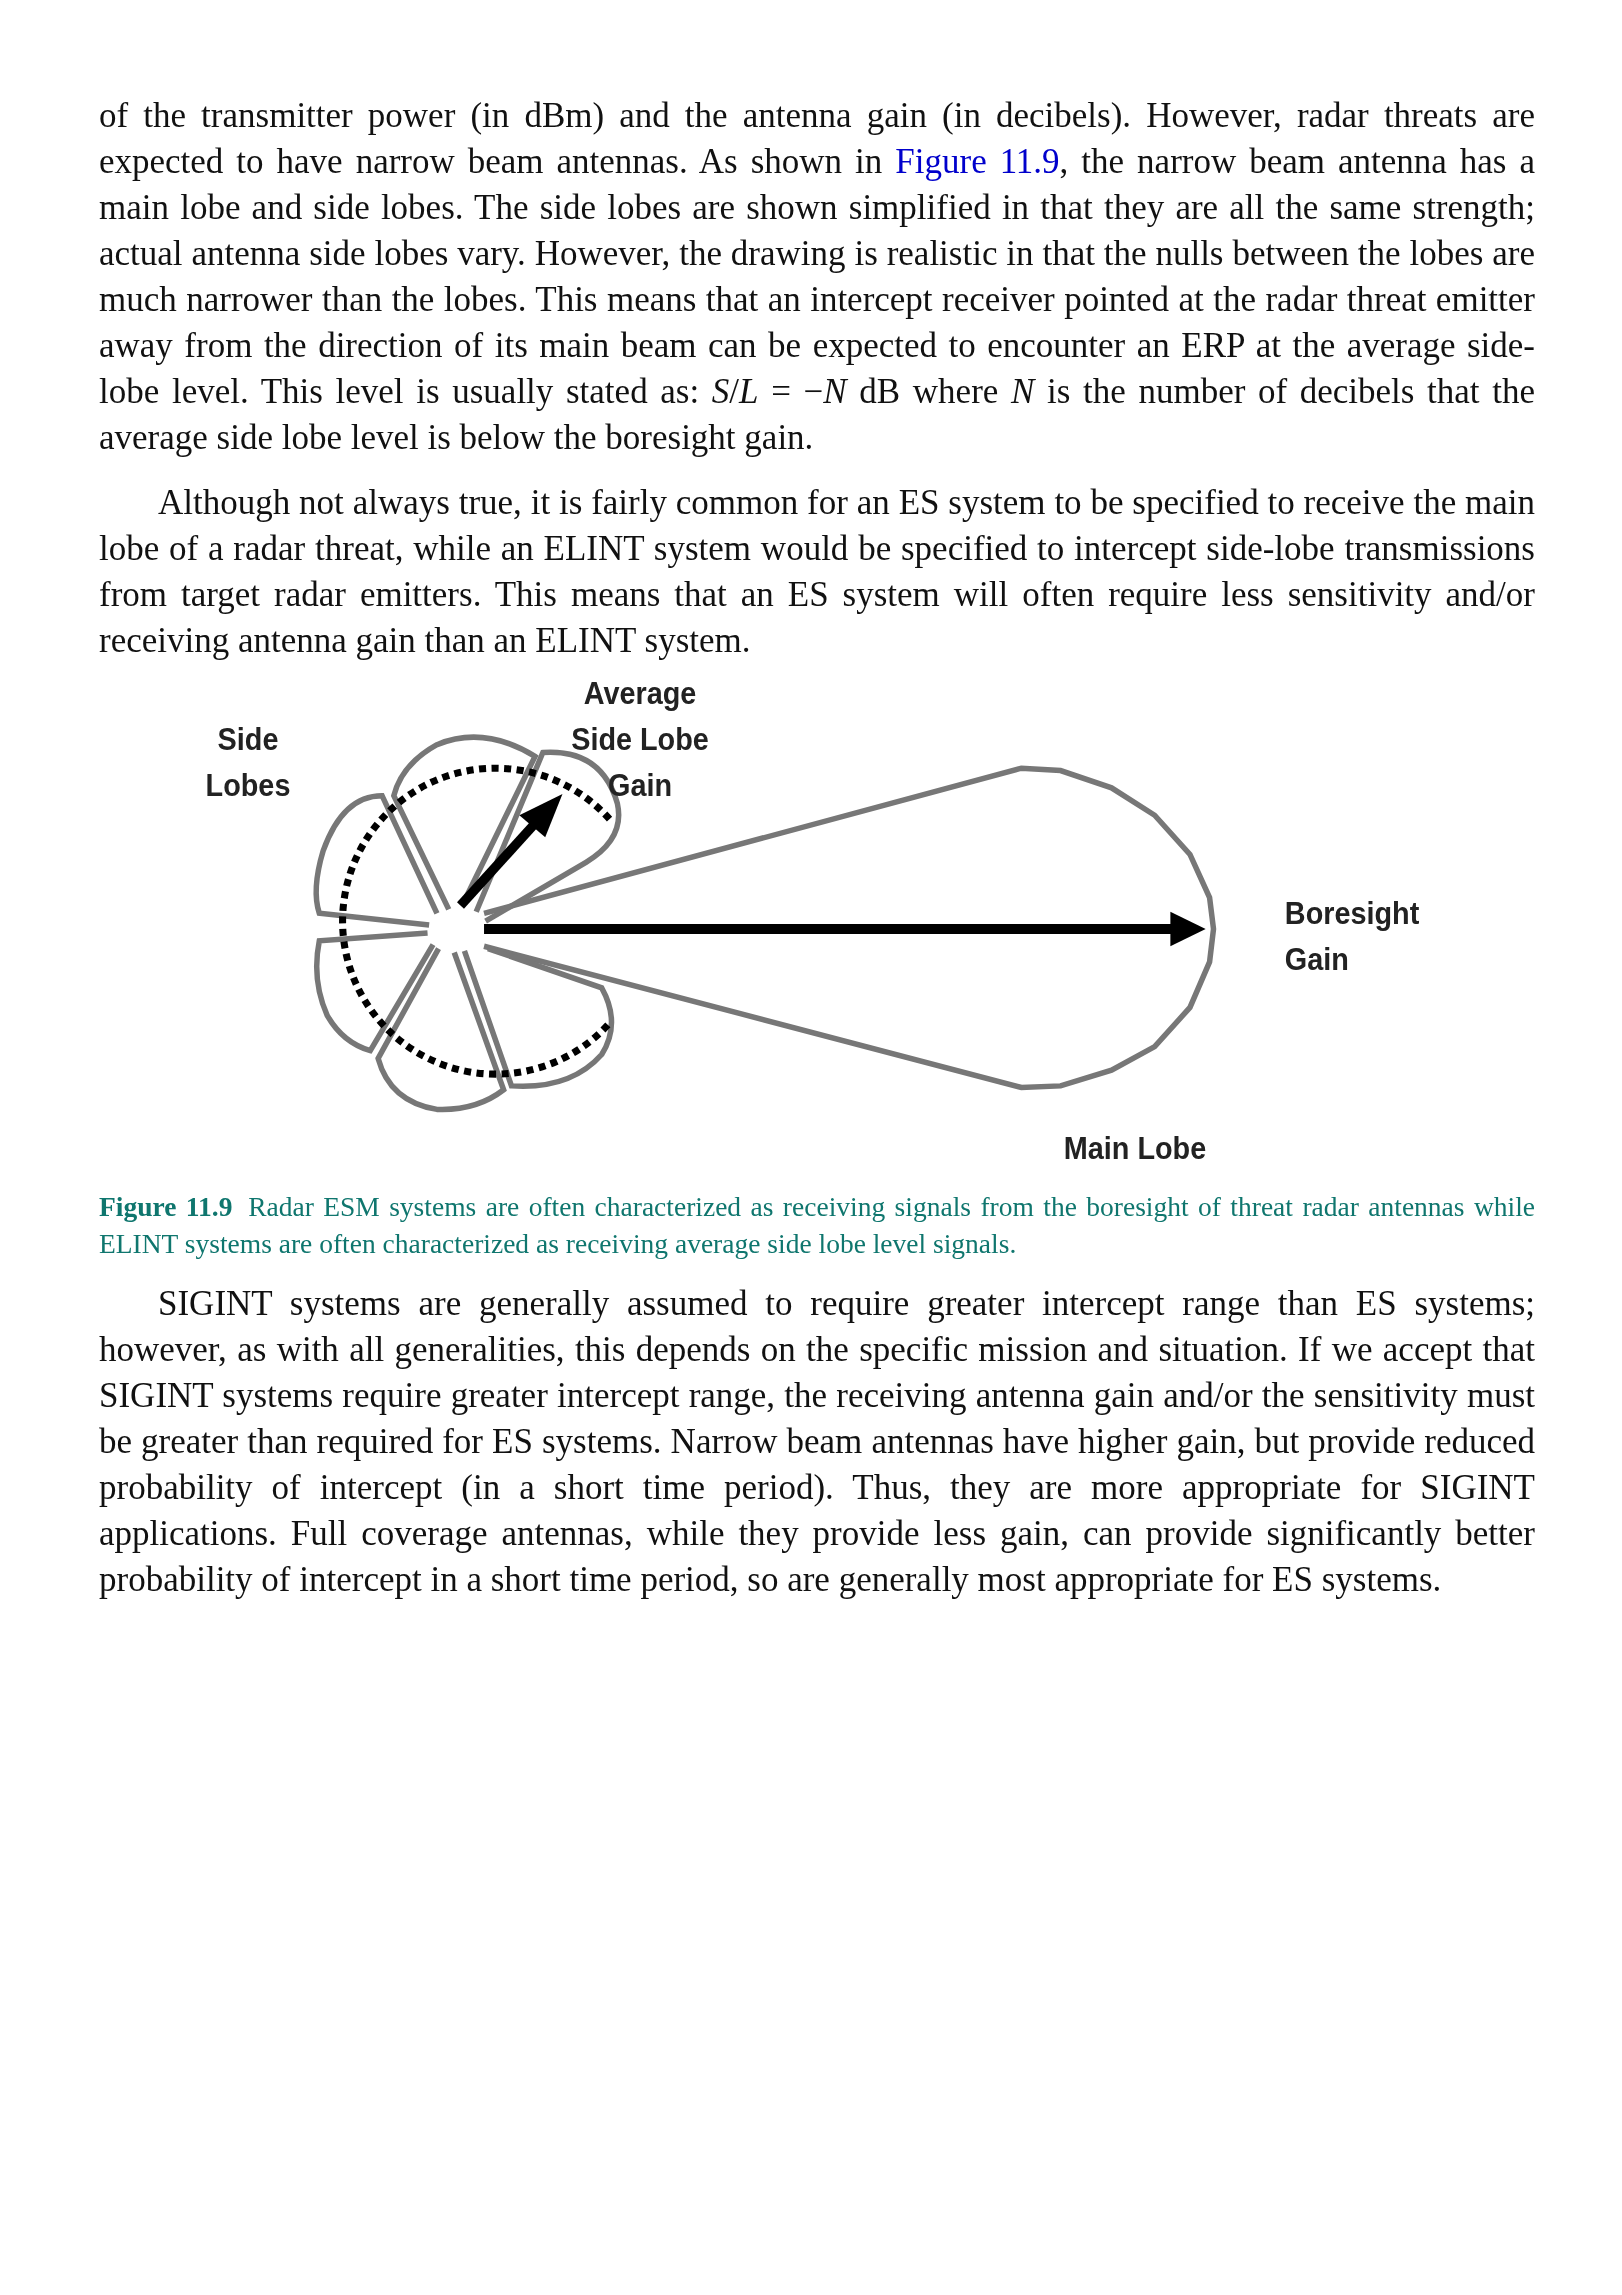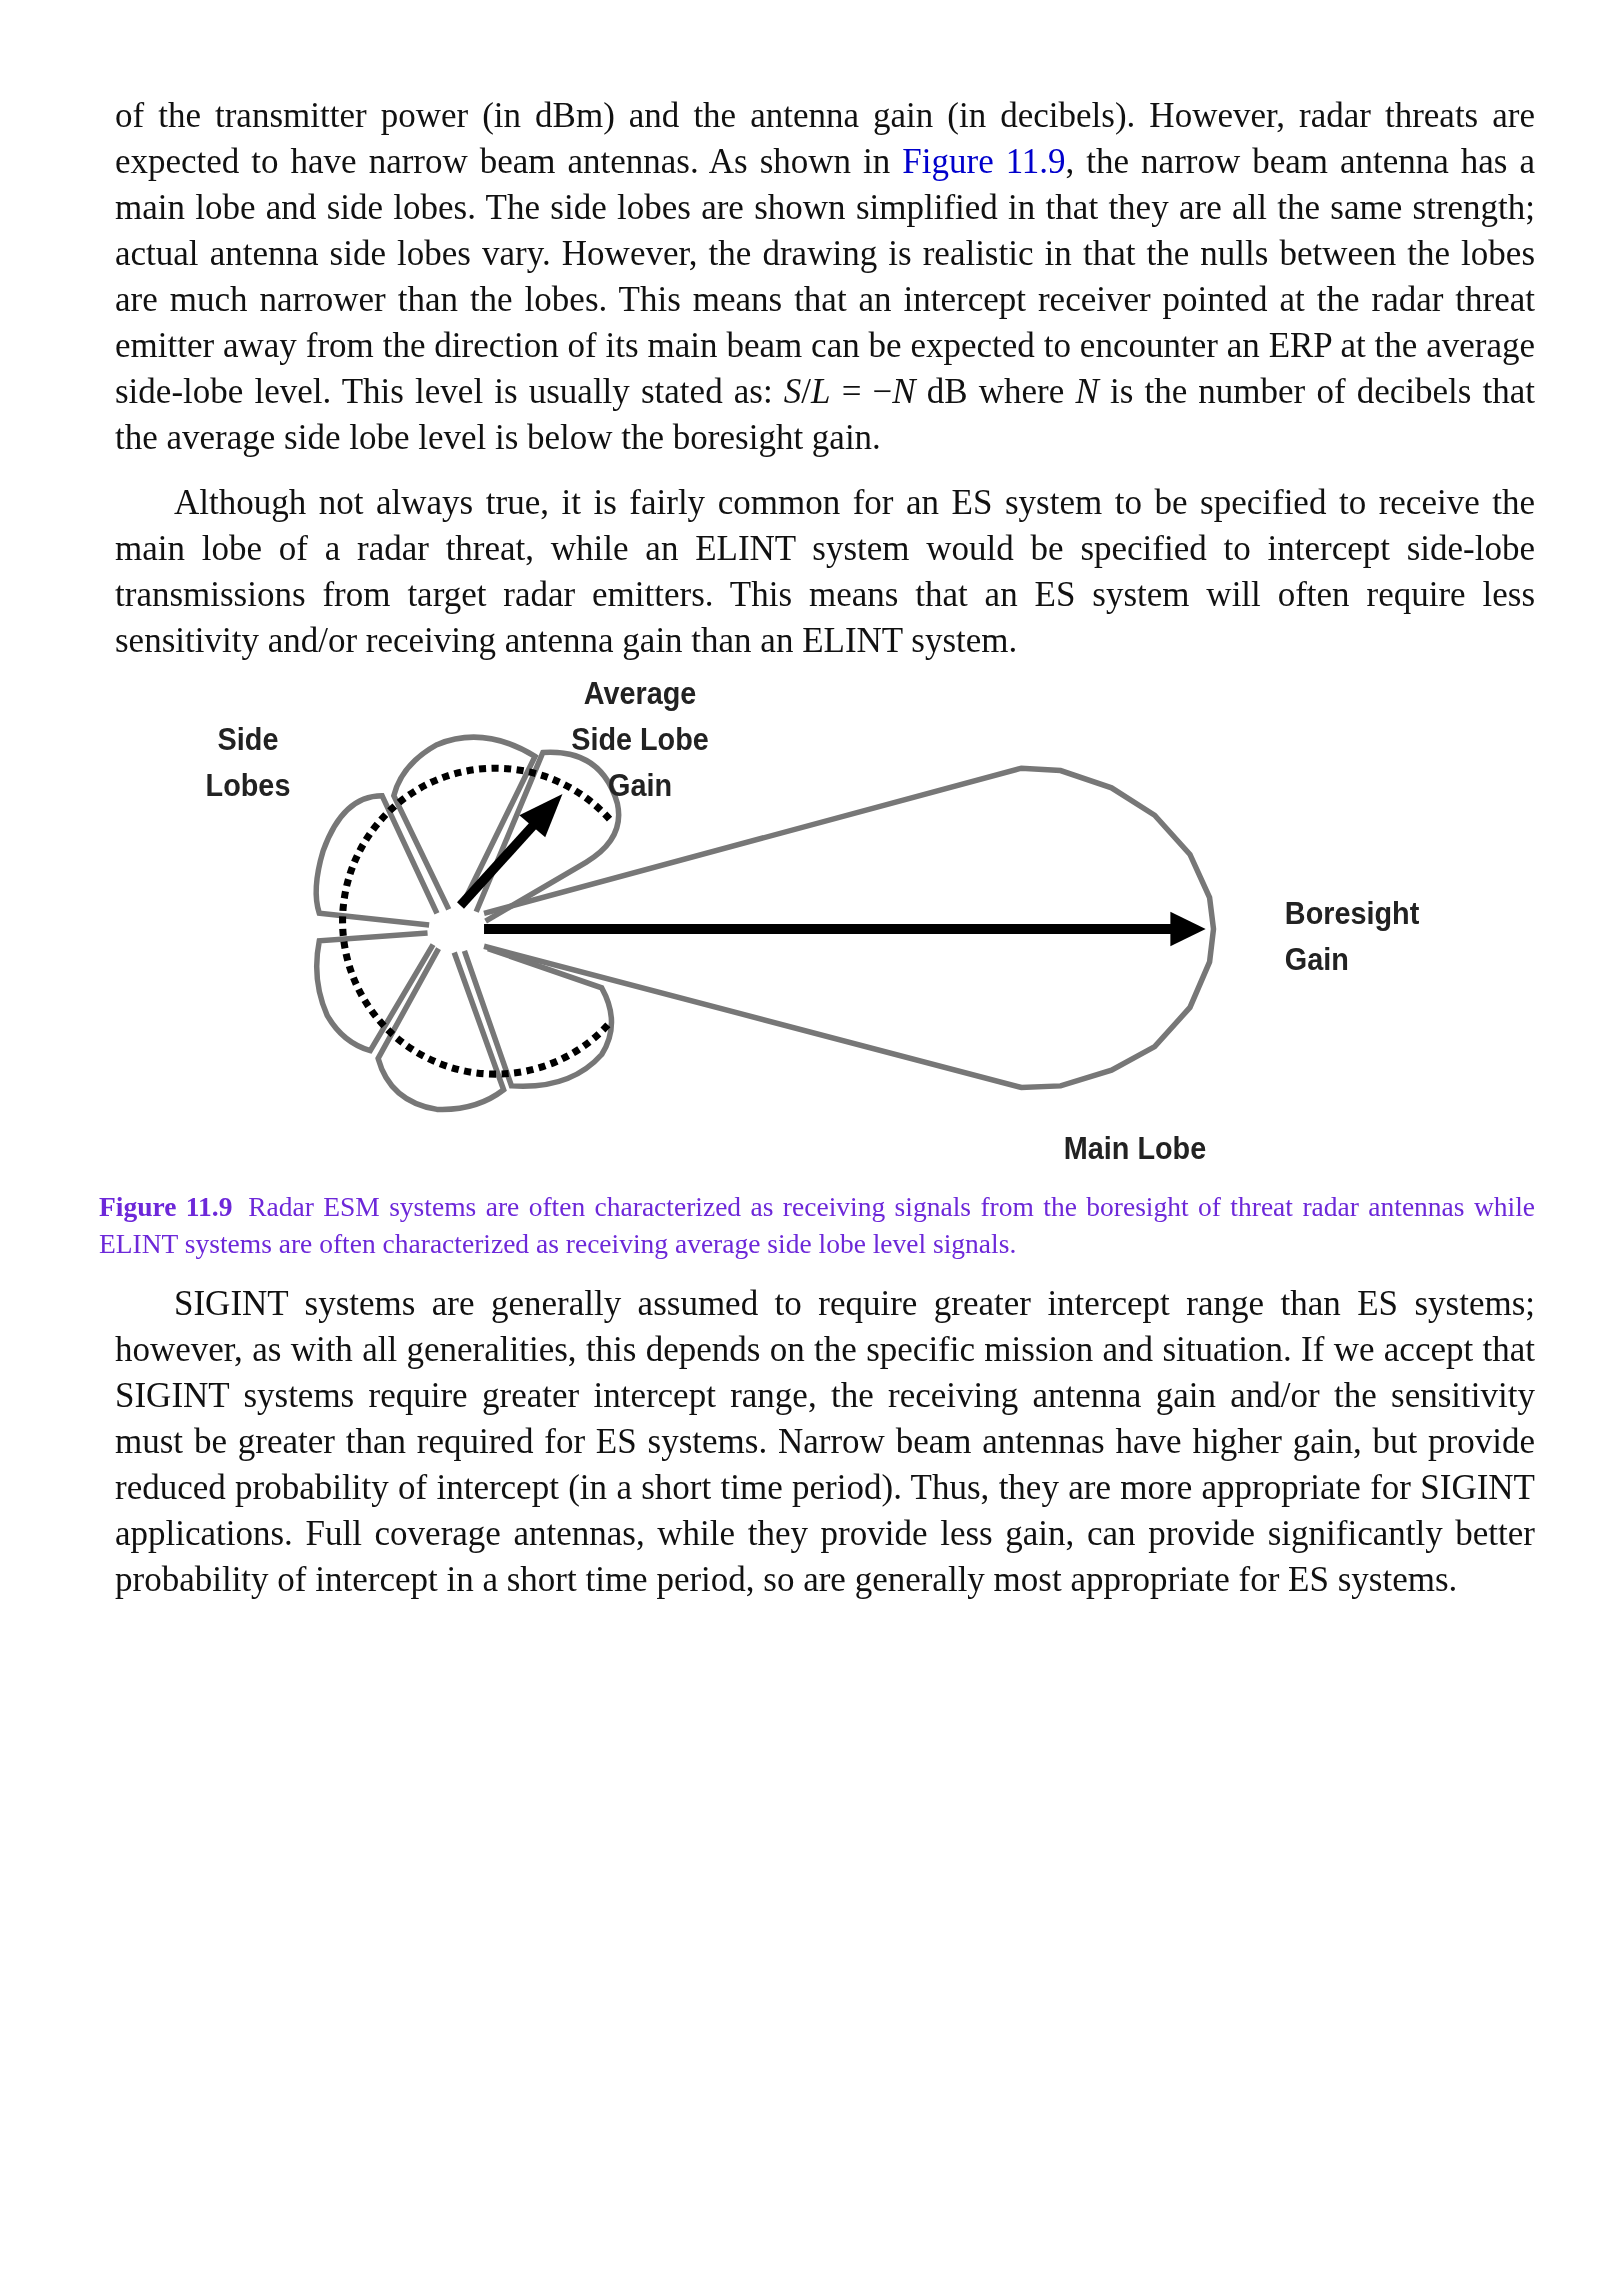--- a/index.html
+++ b/index.html
@@ -1,35 +1,35 @@
 <!DOCTYPE html>
 <html style="font-size:12.6px"><head>
 <meta charset="utf-8">
 <style>
   html, body { margin: 0; padding: 0; background: #ffffff; }
   body { width: 1623px; height: 2295px; position: relative; overflow: hidden; }
   .page { position: absolute; left: 99px; top: 93px; width: 1436px; }
   .para {
     font-family: "Liberation Serif", "DejaVu Serif", serif;
     font-size: 35px; line-height: 46px; color: #111;
-    text-align: justify; margin: 0 0 19px 16px;
+    text-align: justify; margin: 0 0 19px 0;
   }
   .para.indent { text-indent: 59px; }
   .link { color: #0000cc; }
   .it { font-style: italic; }
   .figure { position: relative; width: 1436px; height: 502px; margin: -4.7px 0 0 0; }
   .figure svg { position: absolute; left: 0; top: 0; }
   .flabel {
     position: absolute; font-family: "Liberation Sans", "DejaVu Sans", sans-serif;
     font-weight: bold; font-size: 32px; line-height: 46px; color: #222; text-align: center;
     transform: scaleX(0.9); transform-origin: center;
   }
   .caption {
     font-family: "Liberation Serif", "DejaVu Serif", serif;
-    font-size: 27.5px; line-height: 37px; color: #6d28d9; text-align: justify; margin: 7.9px 0 19px 0;
+    font-size: 27.5px; line-height: 37px; color: #0f766e; text-align: justify; margin: 7.9px 0 19px 0;
   }
   .caption .cap-num { font-weight: bold; margin-right: 15.7px; }
 </style>
 </head>
 <body>
 
 <div class="page">
 
   <p class="para"><span>of the transmitter power (in dBm) and the antenna gain (in decibels). However, radar threats are expected to have narrow beam antennas. As shown in </span><span class="link">Figure 11.9</span><span>, the narrow beam antenna has a main lobe and side lobes. The side lobes are shown simplified in that they are all the same strength; actual antenna side lobes vary. However, the drawing is realistic in that the nulls between the lobes are much narrower than the lobes. This means that an intercept receiver pointed at the radar threat emitter away from the direction of its main beam can be expected to encounter an ERP at the average side-lobe level. This level is usually stated as: </span><span class="it">S</span><span>/</span><span class="it">L</span><span> = −</span><span class="it">N</span><span> dB where </span><span class="it">N</span><span> is the number of decibels that the average side lobe level is below the boresight gain.</span></p>
 

